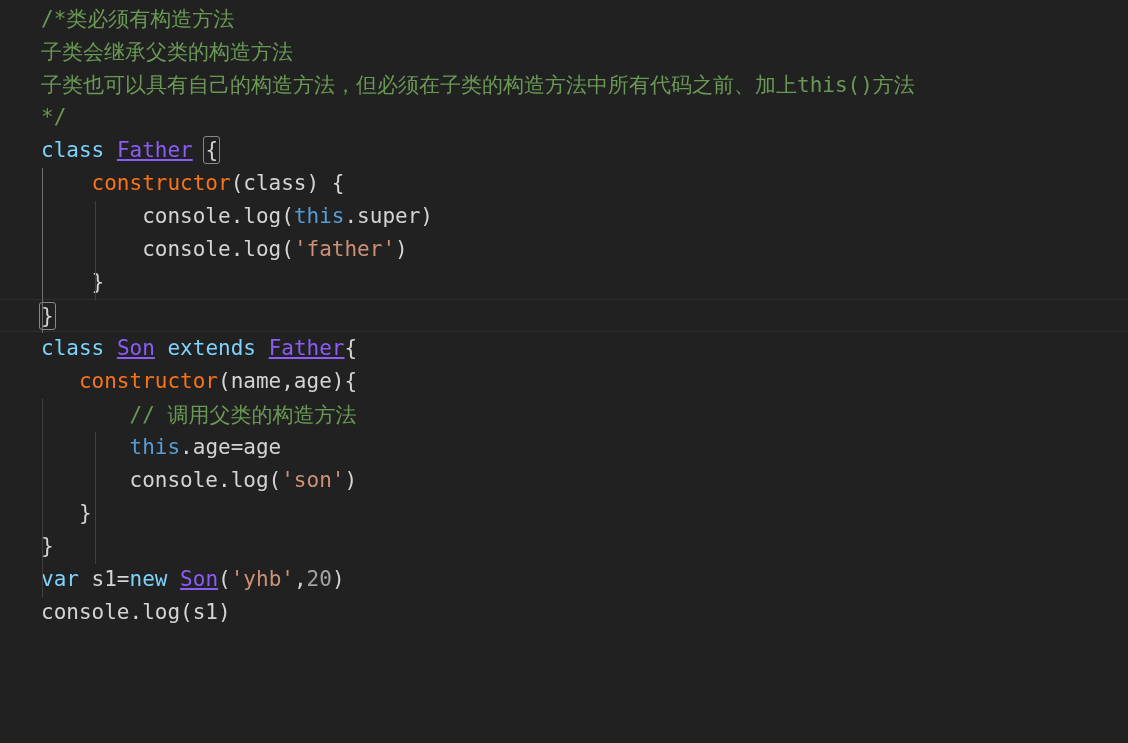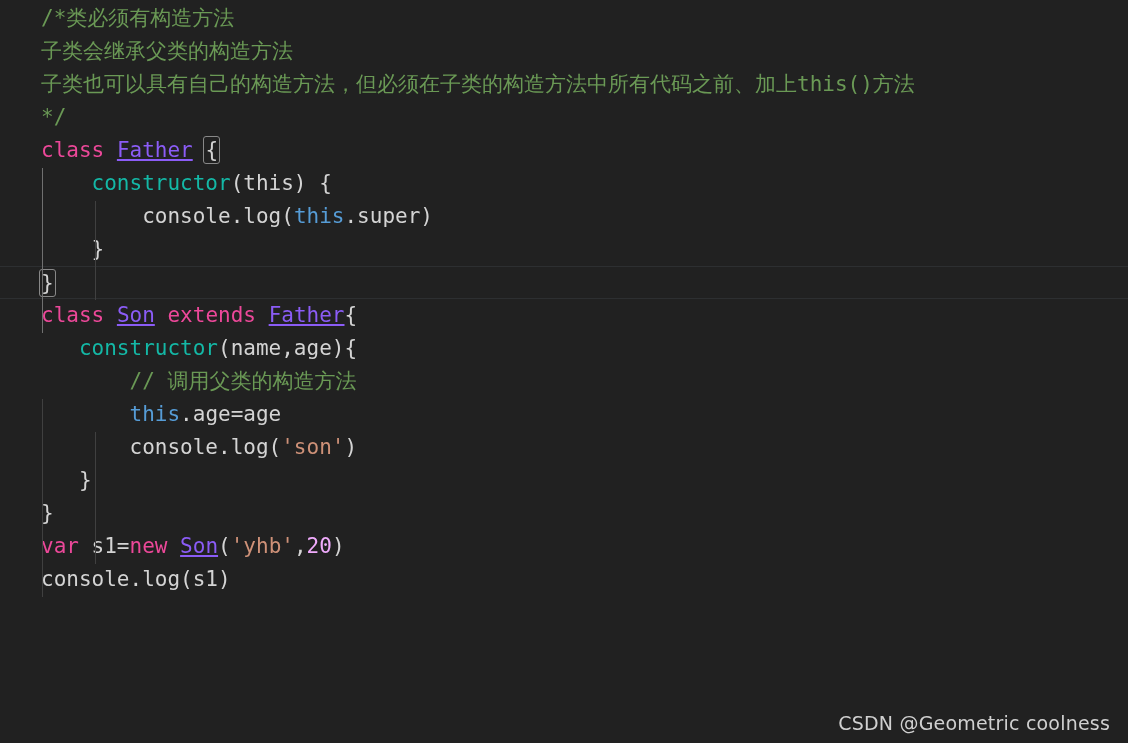--- a/index.html
+++ b/index.html
@@ -57,30 +57,30 @@
     width: 1px;
     background: #404040;
     pointer-events: none;
   }
   .guide.active {
     background: #707070;
   }
 
   
   .t-comment   { color: #6a9955; }
-  .t-keyword   { color: #ec4899; }
-  .t-func      { color: #14b8a6; }
+  .t-keyword   { color: #7dd3fc; }
+  .t-func      { color: #f97316; }
   .t-this      { color: #569cd6; }
   .t-string    { color: #ce9178; }
-  .t-number    { color: #f0abfc; }
+  .t-number    { color: #a3a3a3; }
   .t-plain     { color: #d4d4d4; }
   .t-type      { color: #8b5cf6; text-decoration: underline; }
 
   
-  .cjk { font-family: Liberation Mono, monospace; }
+  .cjk { font-family: Liberation Sans, sans-serif; }
 
   
   .brmatch {
     outline: 1px solid #888888;
     outline-offset: 1px;
     border-radius: 1px;
   }
 
   .watermark {
     position: absolute;
@@ -98,37 +98,37 @@
 <body>
 
 <div id="editor">
 
   <div class="code-area">
       <div class="line"><span class="t-comment">/*</span><span class="t-comment cjk">类必须有构造方法</span></div>
       <div class="line"><span class="t-comment cjk">子类会继承父类的构造方法</span></div>
       <div class="line"><span class="t-comment cjk">子类也可以具有自己的构造方法，但必须在子类的构造方法中所有代码之前、加上</span><span class="t-comment">this()</span><span class="t-comment cjk">方法</span></div>
       <div class="line"><span class="t-comment">*/</span></div>
       <div class="line"><span class="t-keyword">class</span><span class="t-plain"> </span><span class="t-type">Father</span><span class="t-plain"> </span><span class="t-plain brmatch">{</span></div>
-      <div class="line"><span class="t-plain">    </span><span class="t-func">constructor</span><span class="t-plain">(this) {</span></div>
+      <div class="line"><span class="t-plain">    </span><span class="t-func">constructor</span><span class="t-plain">(class) {</span></div>
       <div class="line"><span class="t-plain">        console.log(</span><span class="t-this">this</span><span class="t-plain">.super)</span></div>
+      <div class="line"><span class="t-plain">        console.log(</span><span class="t-string">'father'</span><span class="t-plain">)</span></div>
       <div class="line"><span class="t-plain">    }</span></div>
       <div class="line current-line"><span class="t-plain brmatch">}</span></div>
       <div class="line"><span class="t-keyword">class</span><span class="t-plain"> </span><span class="t-type">Son</span><span class="t-plain"> </span><span class="t-keyword">extends</span><span class="t-plain"> </span><span class="t-type">Father</span><span class="t-plain">{</span></div>
       <div class="line"><span class="t-plain">   </span><span class="t-func">constructor</span><span class="t-plain">(name,age){</span></div>
       <div class="line"><span class="t-plain">       </span><span class="t-comment">// </span><span class="t-comment cjk">调用父类的构造方法</span></div>
       <div class="line"><span class="t-plain">       </span><span class="t-this">this</span><span class="t-plain">.age=age</span></div>
       <div class="line"><span class="t-plain">       console.log(</span><span class="t-string">'son'</span><span class="t-plain">)</span></div>
       <div class="line"><span class="t-plain">   }</span></div>
       <div class="line"><span class="t-plain">}</span></div>
       <div class="line"><span class="t-keyword">var</span><span class="t-plain"> s1=</span><span class="t-keyword">new</span><span class="t-plain"> </span><span class="t-type">Son</span><span class="t-plain">(</span><span class="t-string">'yhb'</span><span class="t-plain">,</span><span class="t-number">20</span><span class="t-plain">)</span></div>
       <div class="line"><span class="t-plain">console.log(s1)</span></div>
     </div>
 
   <div id="guides">
       <div class="guide active" style="left: 42px; top: 168px; height: 165px;"></div>
       <div class="guide" style="left: 95px; top: 201px; height: 99px;"></div>
       <div class="guide" style="left: 42px; top: 399px; height: 198px;"></div>
       <div class="guide" style="left: 95px; top: 432px; height: 132px;"></div>
     </div>
 
-  <div class="watermark">CSDN @Geometric coolness</div>
 
 </div>
 
 </body></html>

